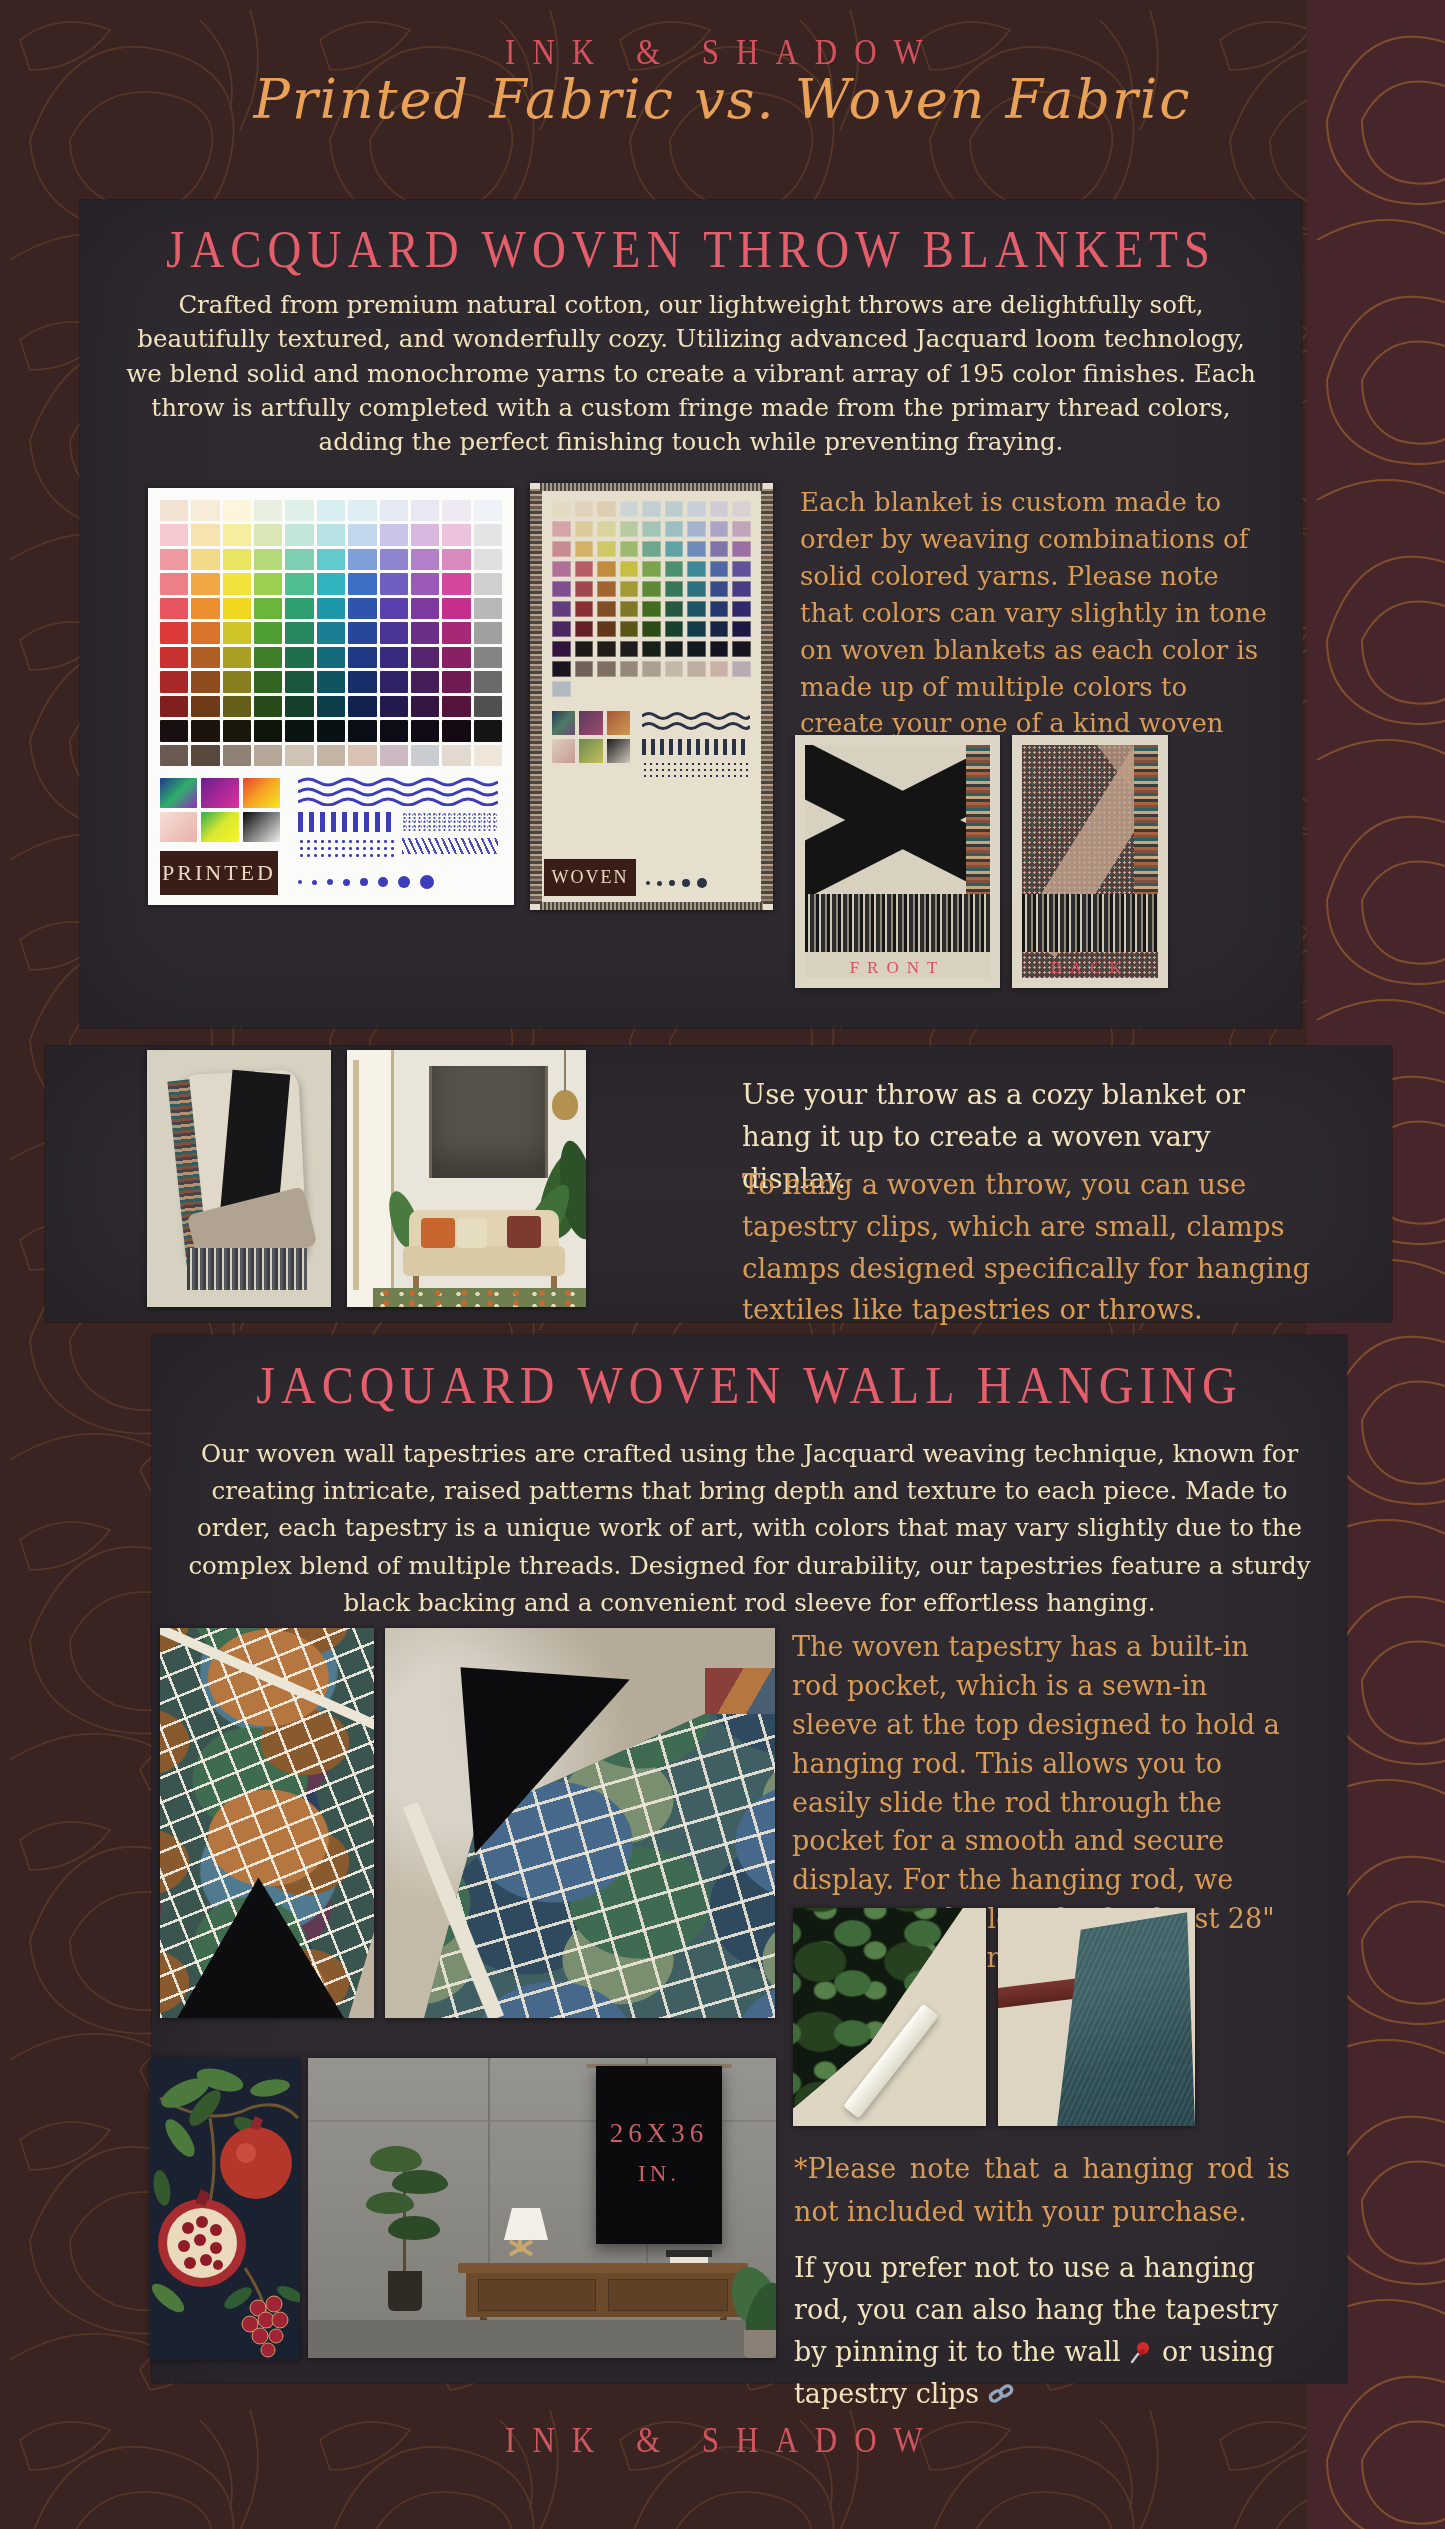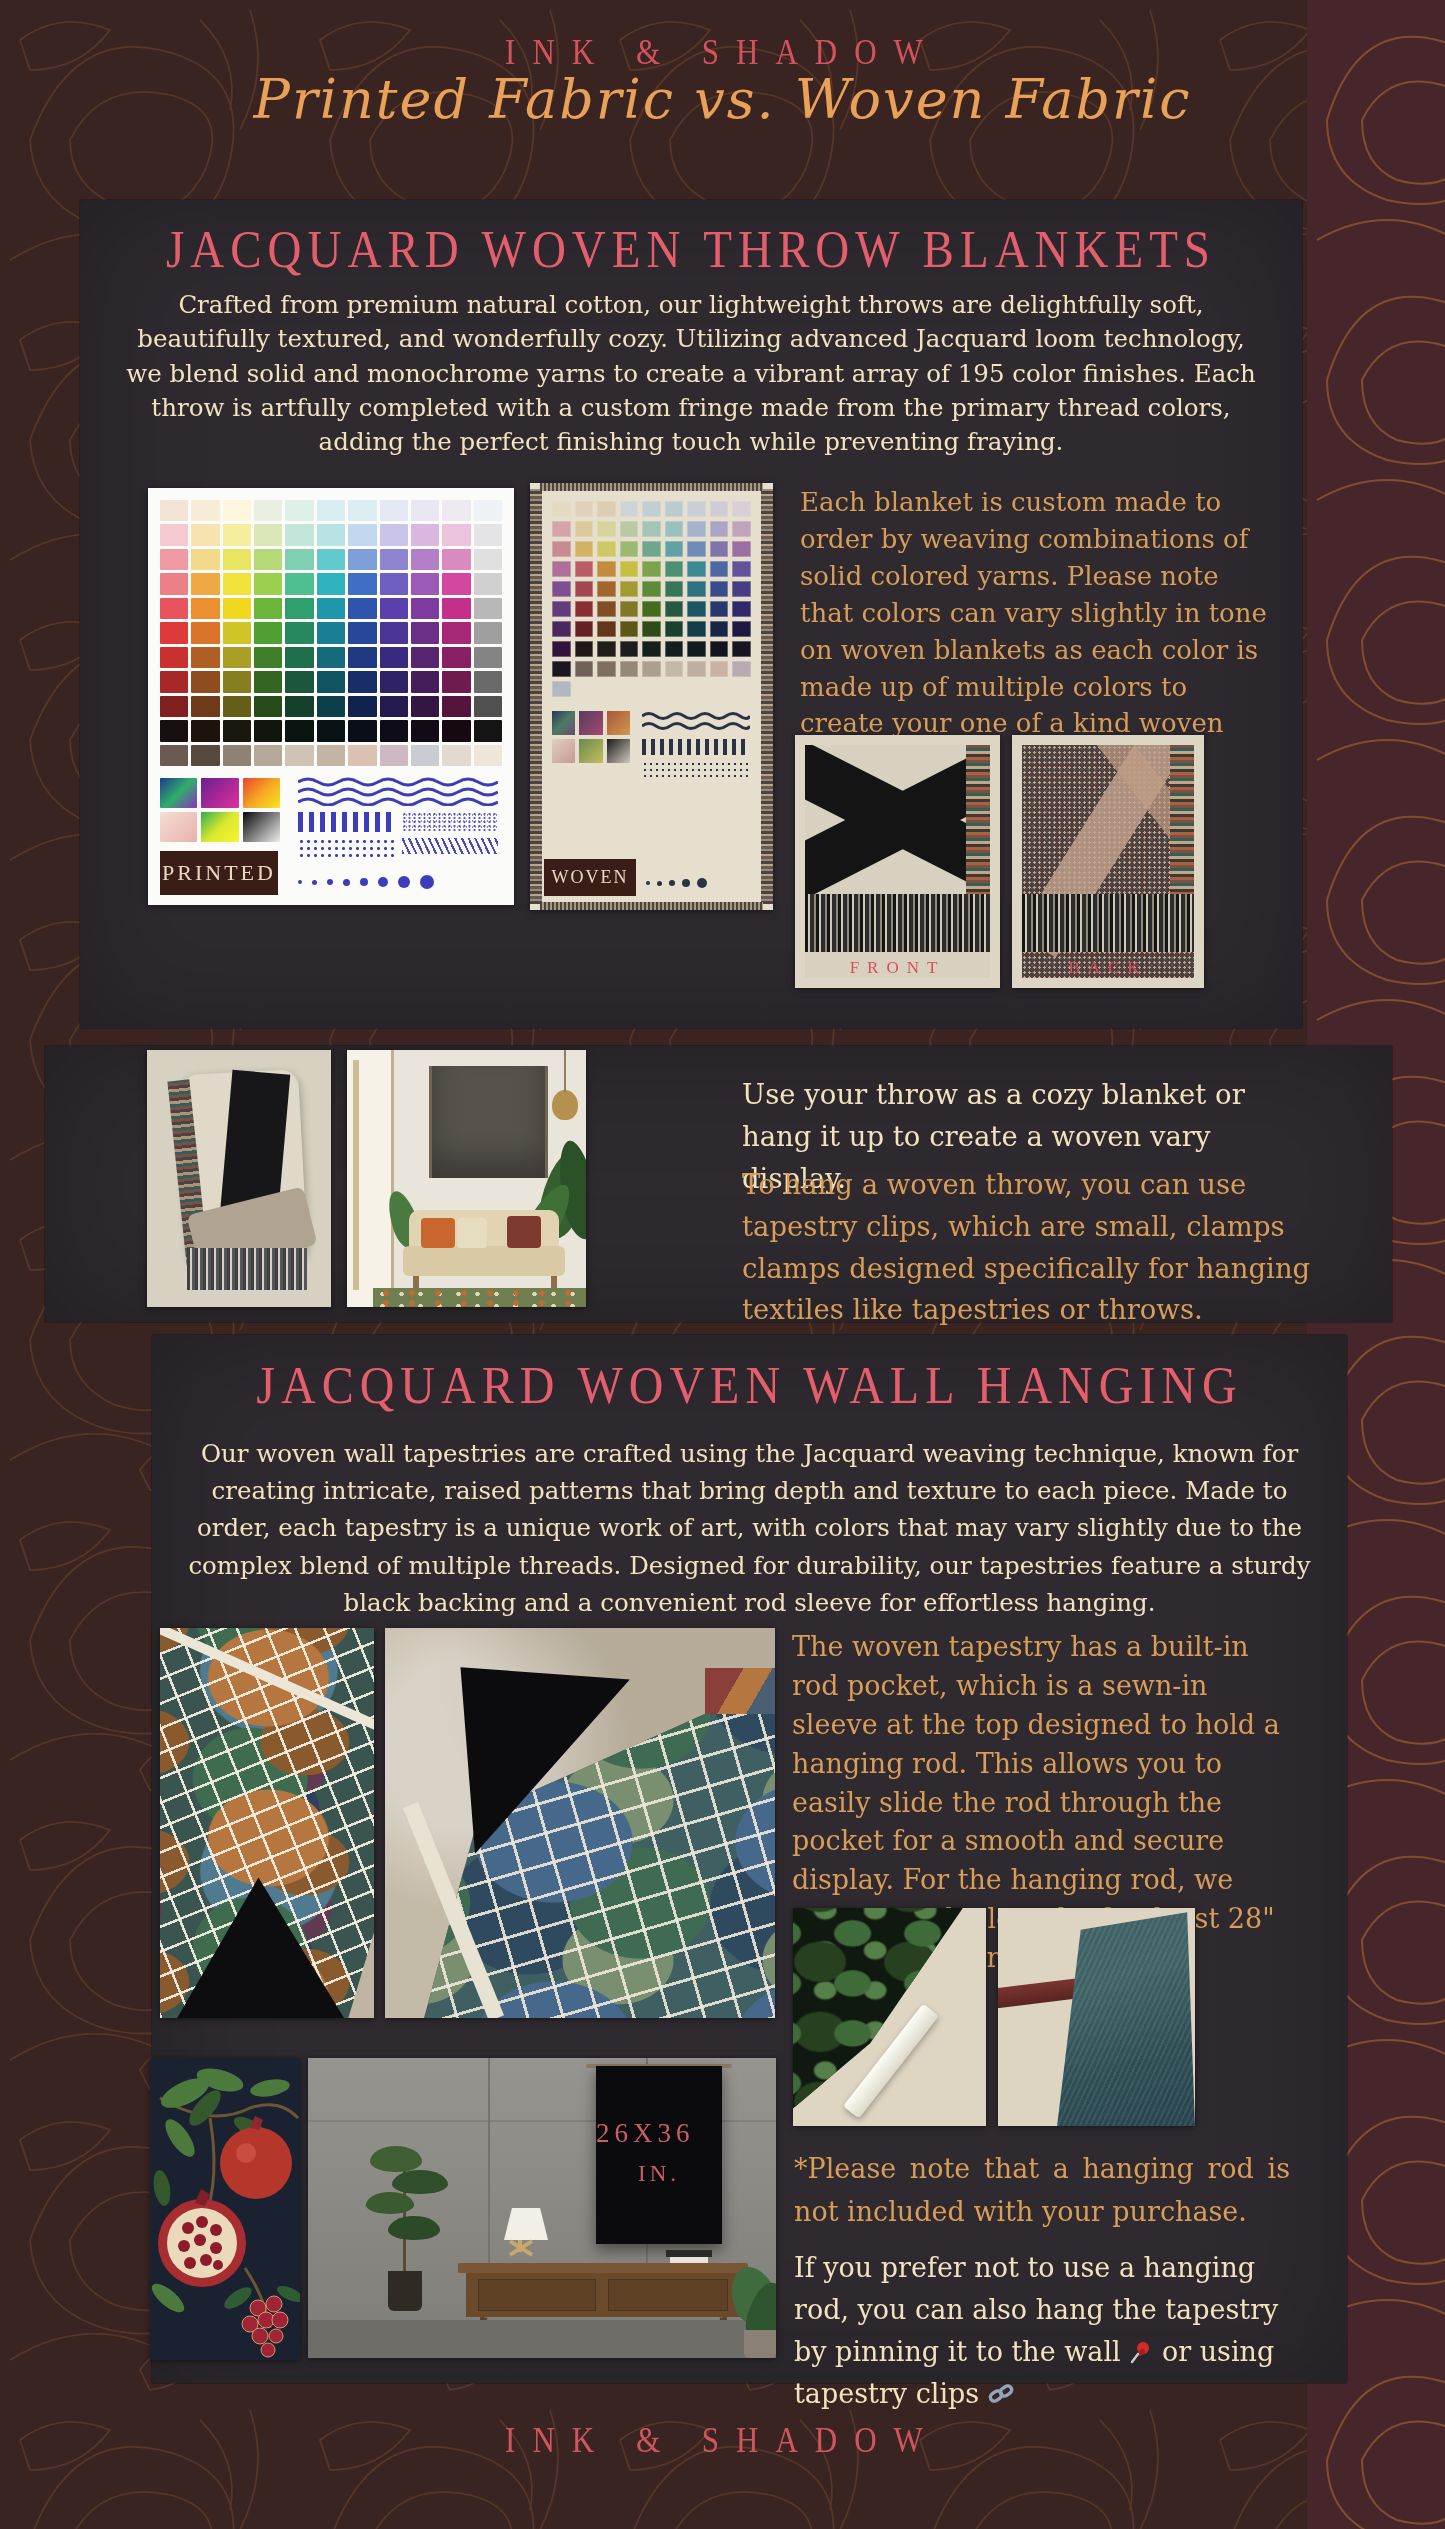--- a/index.html
+++ b/index.html
@@ -396,21 +396,21 @@
     <div class="photo fb-photo" style="left:715px;top:535px;width:205px;height:253px">
       <div class="art">
         <div class="xbar" style="width:240px;height:52px;left:-40px;top:40px;transform:rotate(27deg)"></div>
         <div class="xbar" style="width:240px;height:52px;left:-40px;top:40px;transform:rotate(-27deg);top:58px"></div>
         <div class="fringe-side" style="right:0;top:0;height:150px"></div>
         <div class="fringe-bottom" style="bottom:26px"></div>
       </div>
       <div class="fb-label">FRONT</div>
     </div>
 
-    <div class="photo fb-photo" style="left:932px;top:535px;width:192px;height:253px">
+    <div class="photo fb-photo" style="left:932px;top:535px;width:156px;height:253px">
       <div class="art" style="background:#50413f;background-image:radial-gradient(circle,#c9a58f 1px,transparent 1.2px),radial-gradient(circle,#3f5f5c 1px,transparent 1.2px);background-size:5px 5px,7px 7px">
         <div class="abs" style="width:46px;height:260px;left:60px;top:-40px;background:#c4a48f;opacity:.8;transform:rotate(32deg)"></div>
         <div class="abs" style="width:30px;height:200px;left:110px;top:-60px;background:#bf9d86;opacity:.7;transform:rotate(-38deg)"></div>
         <div class="fringe-side" style="right:0;top:0;height:150px"></div>
         <div class="fringe-bottom" style="bottom:26px"></div>
       </div>
       <div class="fb-label">BACK</div>
     </div>
 
   </div>
@@ -575,21 +575,21 @@
         </g>
       </svg>
     </div>
 
     <div class="photo" style="left:156px;top:723px;width:468px;height:300px;background:linear-gradient(180deg,#96948f,#7f7d78)">
       <div class="abs" style="left:180px;top:0;width:2px;height:230px;background:#75736e"></div>
       <div class="abs" style="left:338px;top:0;width:2px;height:230px;background:#75736e"></div>
       <div class="abs" style="left:0;top:62px;width:468px;height:2px;background:#7a786f;opacity:.6"></div>
       <div class="abs" style="left:278px;top:6px;width:146px;height:4px;background:#8a7a66;border-radius:2px"></div>
       <div class="abs" style="left:288px;top:8px;width:126px;height:178px;background:#0b0b0d;box-shadow:0 6px 14px rgba(0,0,0,.45)">
-        <div style="margin-top:52px;text-align:left;color:#c95f66;font-family:'Liberation Serif',serif;font-size:27px;letter-spacing:5px">26X36</div>
+        <div style="margin-top:52px;text-align:center;color:#c95f66;font-family:'Liberation Serif',serif;font-size:27px;letter-spacing:5px">26X36</div>
         <div style="margin-top:12px;text-align:center;color:#c95f66;font-family:'Liberation Serif',serif;font-size:23px;letter-spacing:4px">IN.</div>
       </div>
       <div class="abs" style="left:95px;top:95px;width:3px;height:118px;background:#5a4a34"></div>
       <div class="leaf" style="left:62px;top:88px;width:52px;height:26px;background:#3f5f33"></div>
       <div class="leaf" style="left:84px;top:112px;width:56px;height:24px;background:#2f4f2a"></div>
       <div class="leaf" style="left:58px;top:134px;width:48px;height:22px;background:#3a5a30"></div>
       <div class="leaf" style="left:80px;top:158px;width:52px;height:24px;background:#2c4a27"></div>
       <div class="abs" style="left:80px;top:213px;width:34px;height:40px;background:#2f2a24;border-radius:0 0 6px 6px"></div>
       <div class="abs" style="left:150px;top:205px;width:290px;height:10px;background:#7a5634;border-radius:2px"></div>
       <div class="abs" style="left:158px;top:215px;width:274px;height:44px;background:#6b4a2c">

